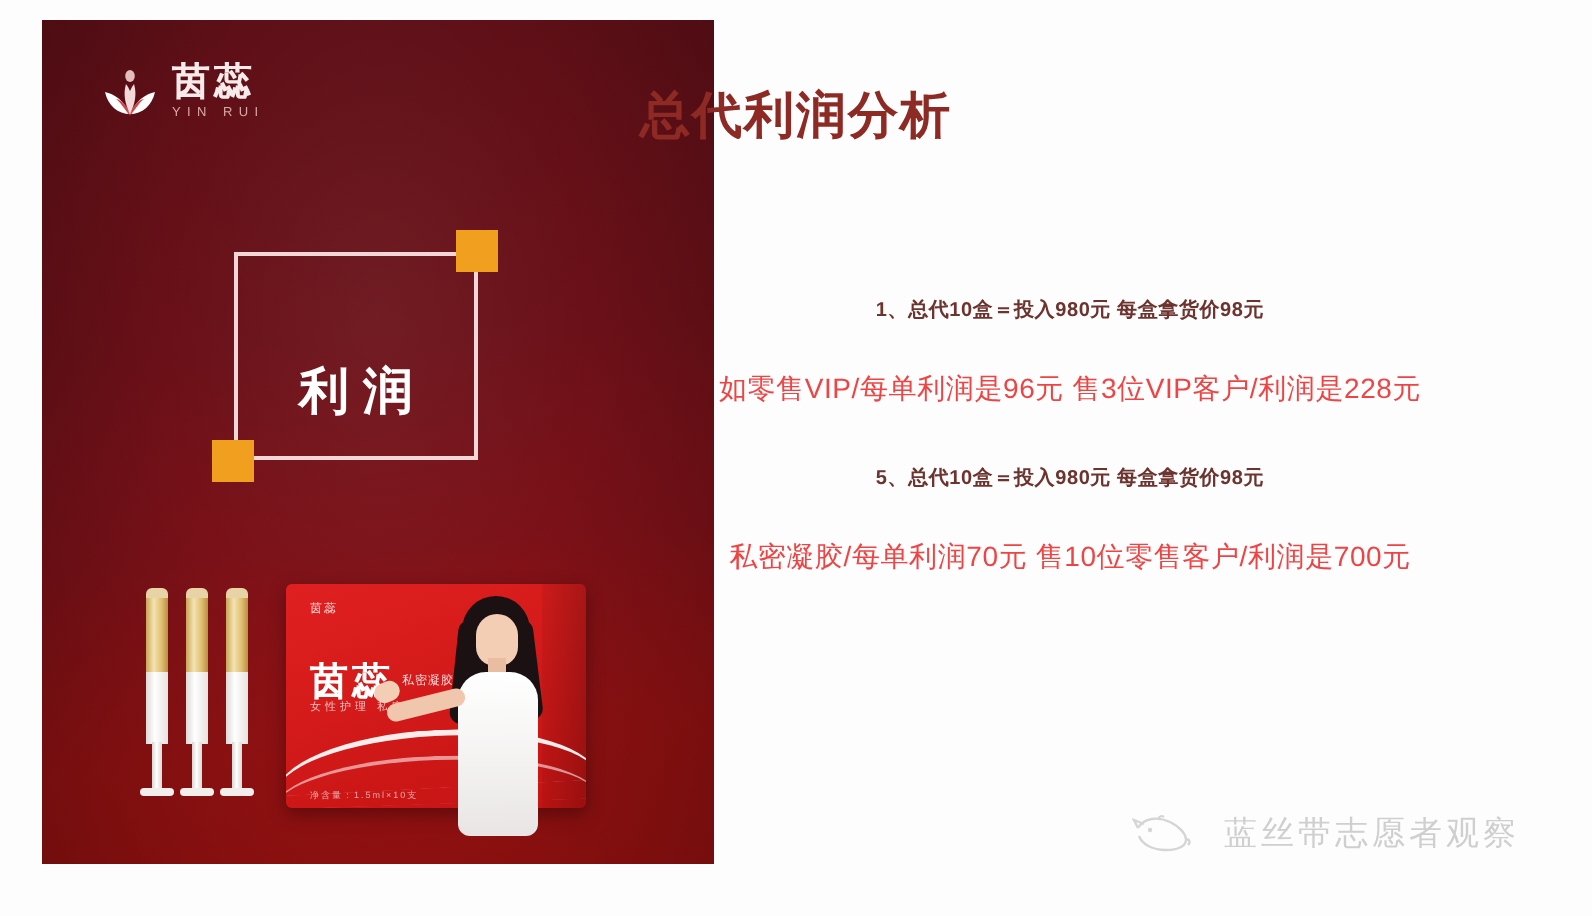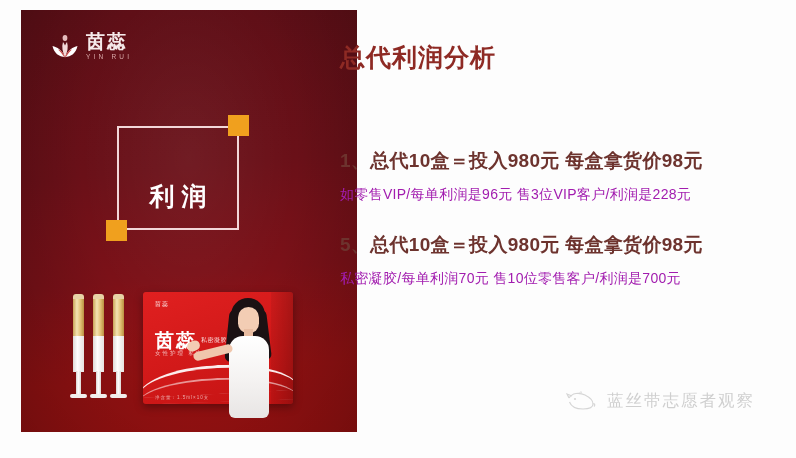--- a/index.html
+++ b/index.html
@@ -314,24 +314,25 @@
     left: -30px; top: 45px;
     width: 13px; height: 10px;
     background: #f3cdb4;
     border-radius: 6px;
     transform: rotate(-22deg);
   }
 
   
   #content {
     position: absolute;
-    left: 340px;
+    left: 320px;
     top: 0;
     width: 450px;
     height: 328px;
+    text-align: center;
   }
   #page-title {
     position: absolute;
     left: 0;
     top: 41px;
     font-size: 25px;
     font-weight: bold;
     color: #8e2a24;
     letter-spacing: 1px;
     font-family: "Liberation Sans", "DejaVu Sans", sans-serif;
@@ -339,42 +340,42 @@
 
   .para {
     position: absolute;
     left: 0;
     width: 430px;
   }
   .para.p1 { top: 148px; }
   .para.p2 { top: 232px; }
 
   .para .head {
-    font-size: 19px;
+    font-size: 10px;
     font-weight: bold;
     color: #6d332e;
     letter-spacing: 0.3px;
     white-space: nowrap;
   }
   .para .sub {
-    margin-top: 12px;
+    margin-top: 24px;
     font-size: 14px;
-    color: #a21caf;
+    color: #ef4444;
     letter-spacing: 0.3px;
     white-space: nowrap;
   }
 
   
   #watermark {
     position: absolute;
     left: 566px;
-    top: 390px;
+    top: 406px;
     display: flex;
     align-items: center;
-    gap: 11px;
+    gap: 16px;
     opacity: 0.46;
   }
   #watermark .wm-icon {
     width: 30px;
     height: 22px;
     flex: 0 0 auto;
   }
   #watermark .wm-text {
     font-size: 16.5px;
     color: #9a9a9a;

